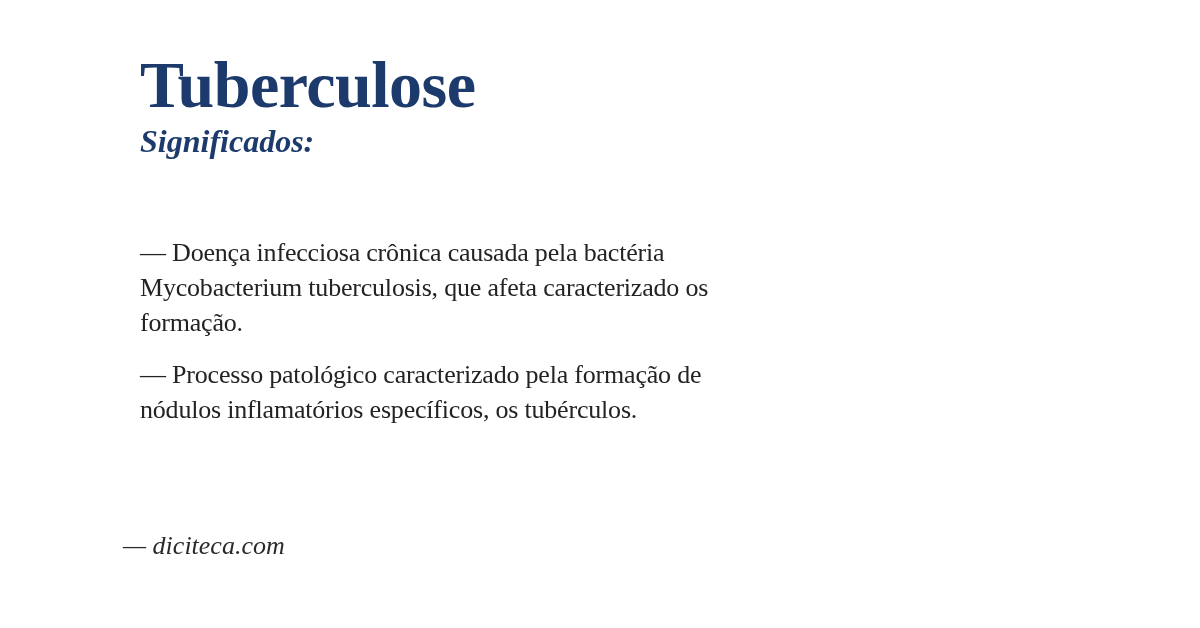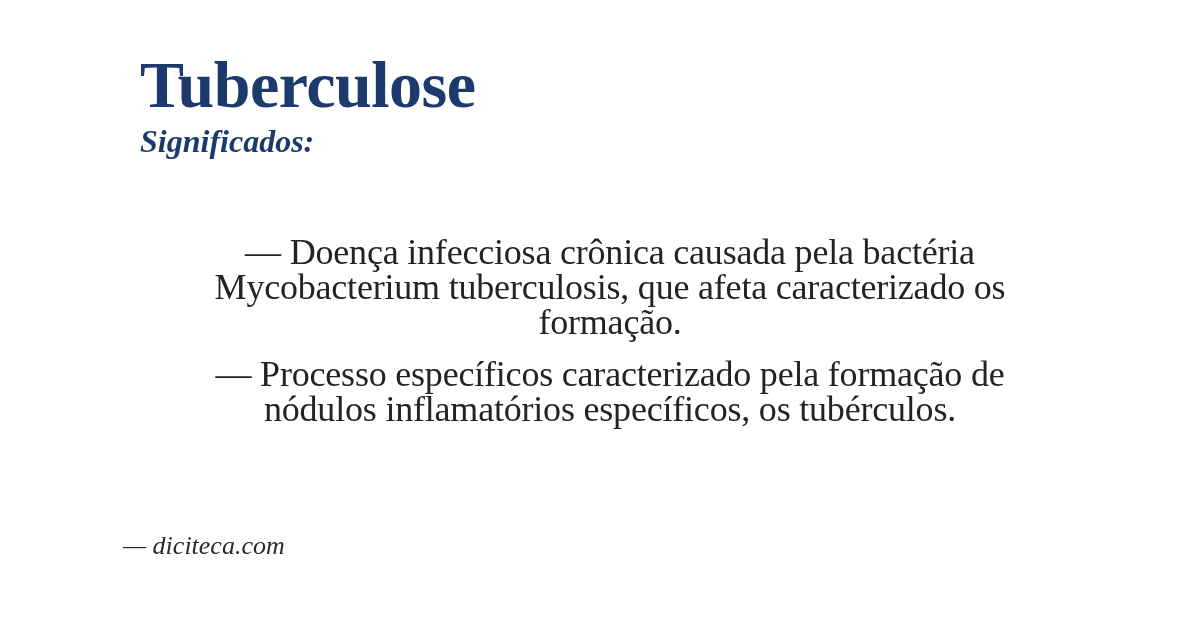--- a/index.html
+++ b/index.html
@@ -40,24 +40,23 @@
     font-style: italic;
     color: var(--accent);
   }
 
   .definitions {
     margin-top: 74px;
     color: var(--body-text);
   }
 
   .definition {
-    font-size: 36px;
+    font-size: 26px;
     line-height: 35px;
     letter-spacing: -0.2px;
-    text-align: center;
   }
 
   .definition + .definition {
     margin-top: 17px;
   }
 
   .definition .line {
     display: block;
     white-space: nowrap;
   }
@@ -85,21 +84,21 @@
 
     <section class="definitions">
 
       <p class="definition">
         <span class="line">— Doença infecciosa crônica causada pela bactéria</span>
         <span class="line">Mycobacterium tuberculosis, que afeta caracterizado os</span>
         <span class="line">formação.</span>
       </p>
 
       <p class="definition">
-        <span class="line">— Processo específicos caracterizado pela formação de</span>
+        <span class="line">— Processo patológico caracterizado pela formação de</span>
         <span class="line">nódulos inflamatórios específicos, os tubérculos.</span>
       </p>
 
     </section>
 
   </div>
 
   <footer class="card-footer">
     <span>— diciteca.com</span>
   </footer>

